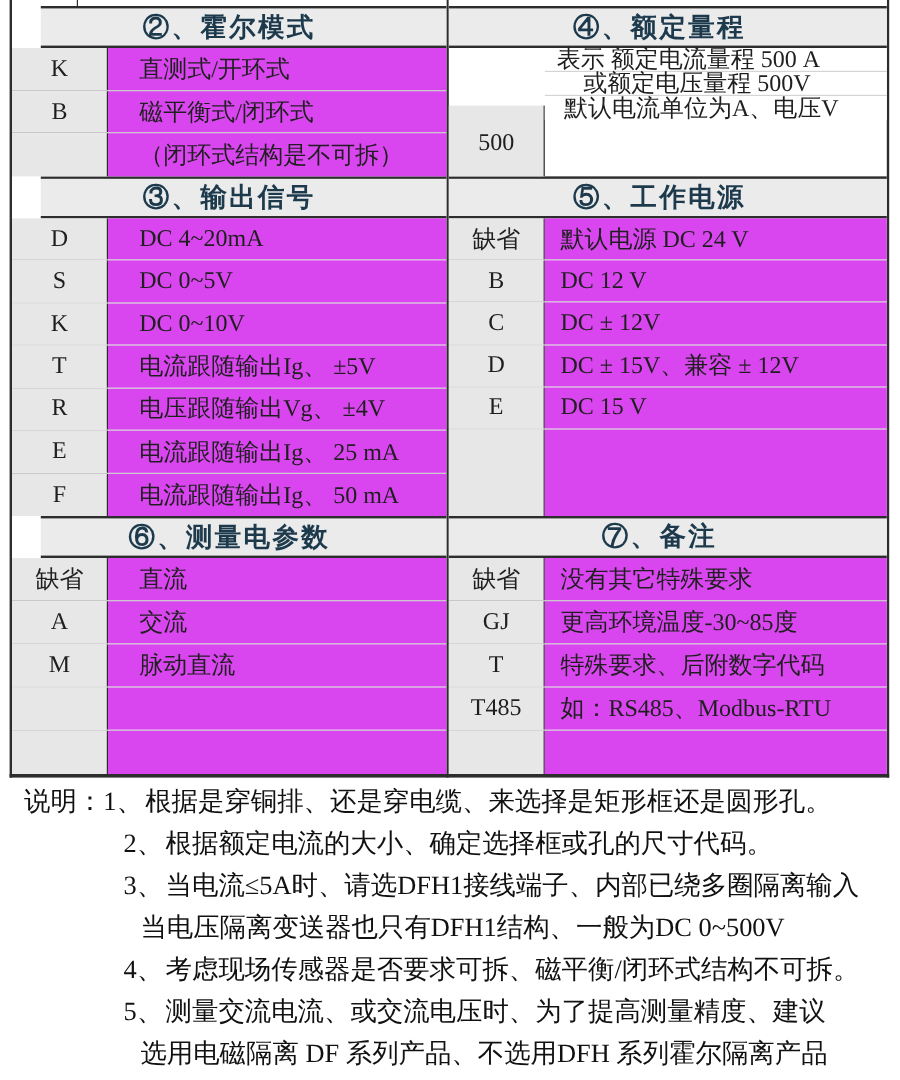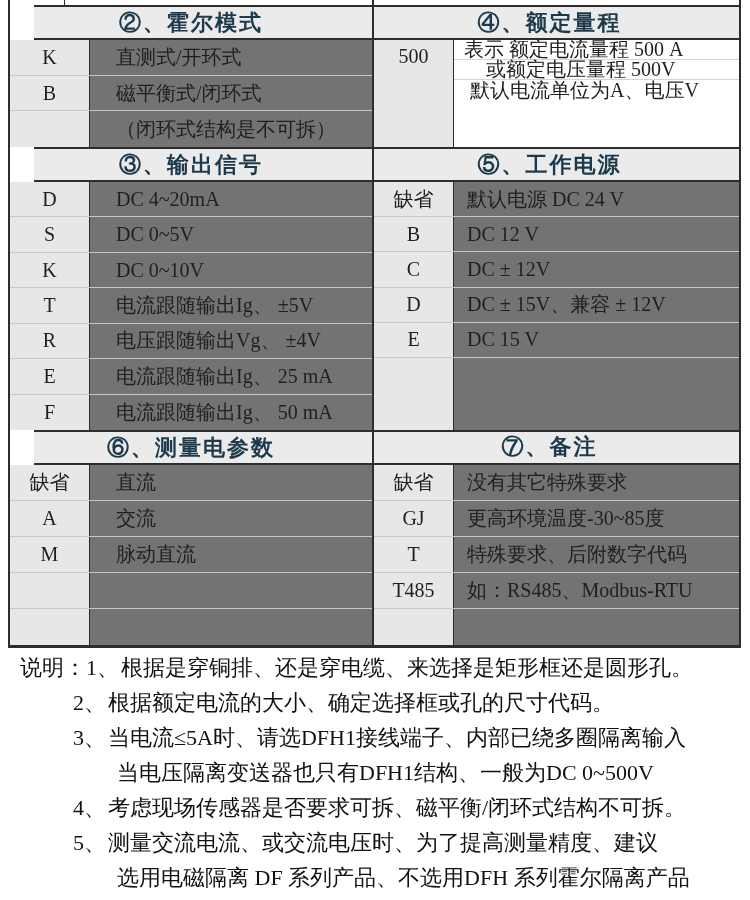--- a/index.html
+++ b/index.html
@@ -26,45 +26,45 @@
   .col.left .hdr{padding-right:24px;margin-left:24px;}
   .col.right .hdr{padding-right:14px;}
 
   .row{display:flex;border-bottom:1px solid #c8c8c8;}
   .row:last-child{border-bottom:none;}
   .code{
     width:80px;background:#e7e7e7;border-right:1px solid #2d2d2d;
     display:flex;align-items:center;justify-content:center;
     font-size:20px;flex:none;
   }
-  .desc{flex:1;background:#737373;display:flex;align-items:center;font-size:20px;}
+  .desc{flex:1;background:#d946ef;display:flex;align-items:center;font-size:20px;}
   .col.left .desc{padding-left:26px;}
   .col.right .desc{padding-left:13px;}
 
   .sec-hall .row{height:35.7px;}
   .sec-output .row{height:35.43px;}
   .sec-param .row{height:36px;}
   .sec-power .row{height:35.2px;}
   .sec-power .row.blank{height:72px;}
   .sec-remark .row{height:36px;}
 
   
   .sec-range .body{display:flex;height:107px;}
-  .sec-range .code{align-items:flex-start;padding-top:5px;}
+  .sec-range .code{align-items:flex-start;padding-top:20px;margin-top:48px;}
   .range-lines{flex:1;display:flex;flex-direction:column;}
   .range-line{height:20px;display:flex;align-items:center;font-size:20px;background:#fff;border-bottom:1px solid #d4d4d4;}
   .range-line:last-child{border-bottom:none;}
   .range-line.l0{padding-left:10px;}
   .range-line.l1{padding-left:32px;}
   .range-line.l2{padding-left:16px;}
 
   .notes{position:absolute;left:0;top:650px;width:750px;font-size:22px;line-height:35px;color:#111;}
   .note-line{white-space:nowrap;}
   .note-line .note-label{margin-left:20px;}
-  .note-line.item{margin-left:73px;}
+  .note-line.item{margin-left:103px;}
   .note-line.cont{margin-left:117px;}
   .num{margin-right:2px;}
 </style>
 </head>
 <body>
 
 <div class="page">
 
   <div class="tables">
 

